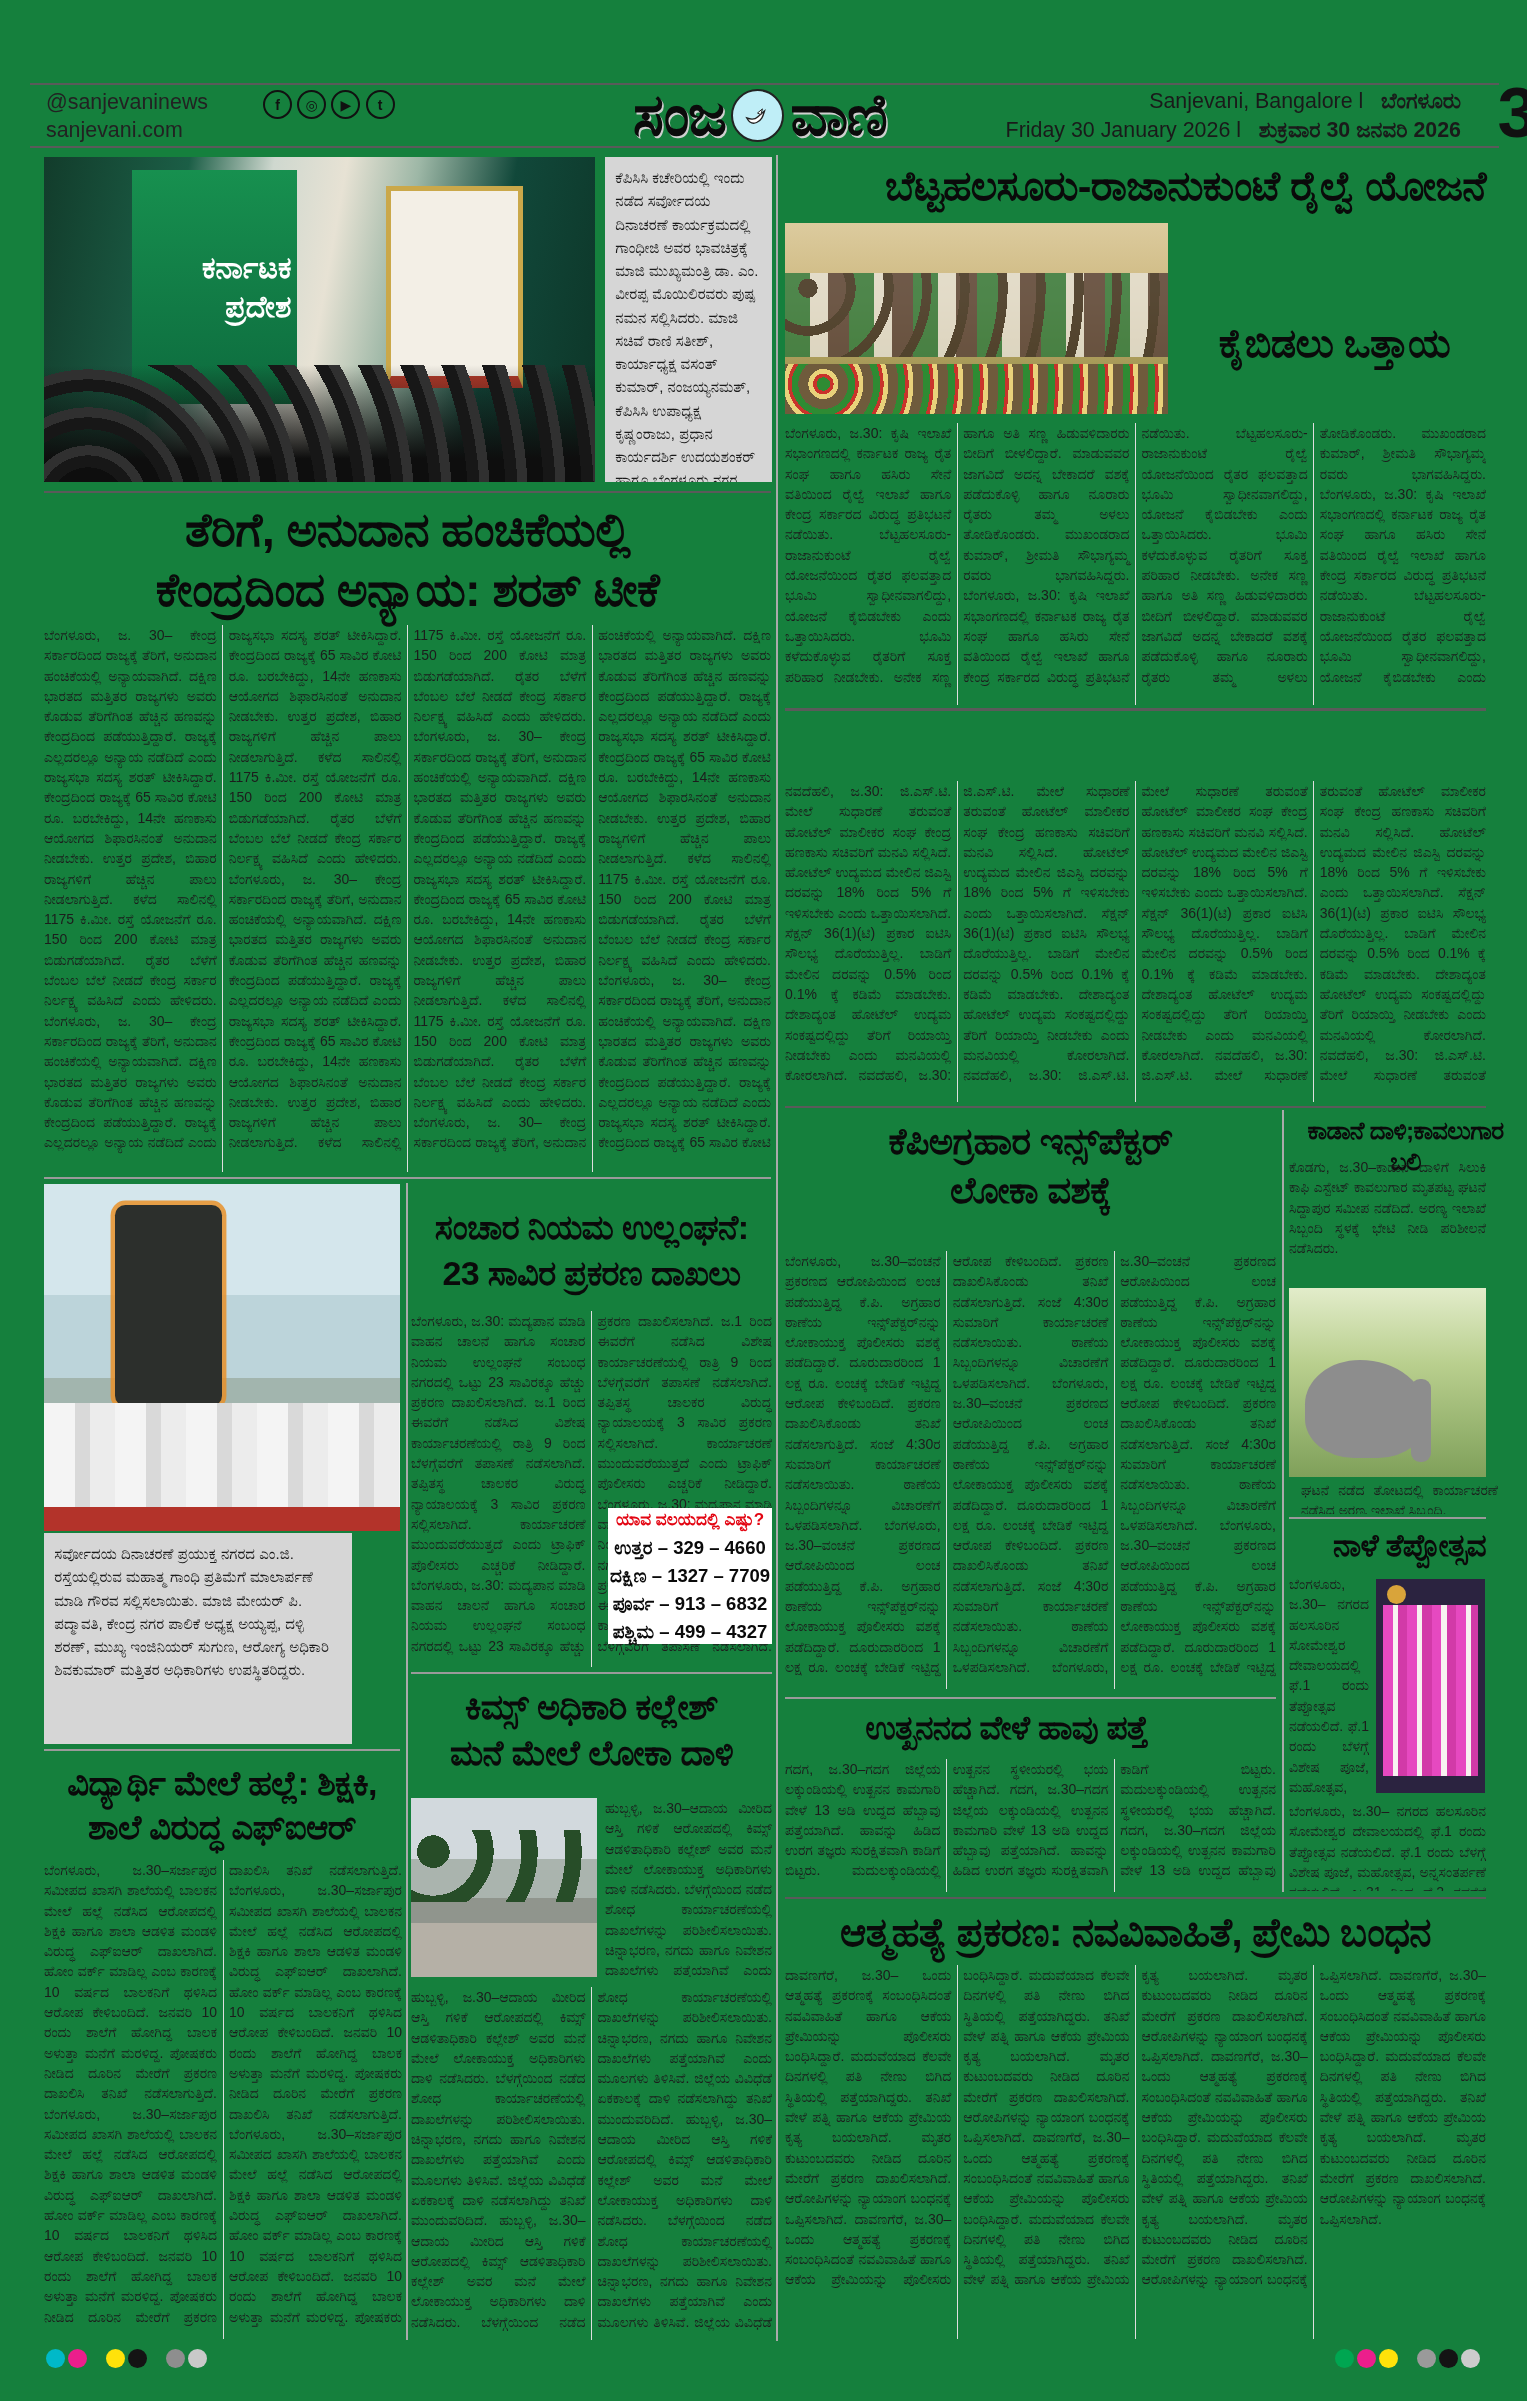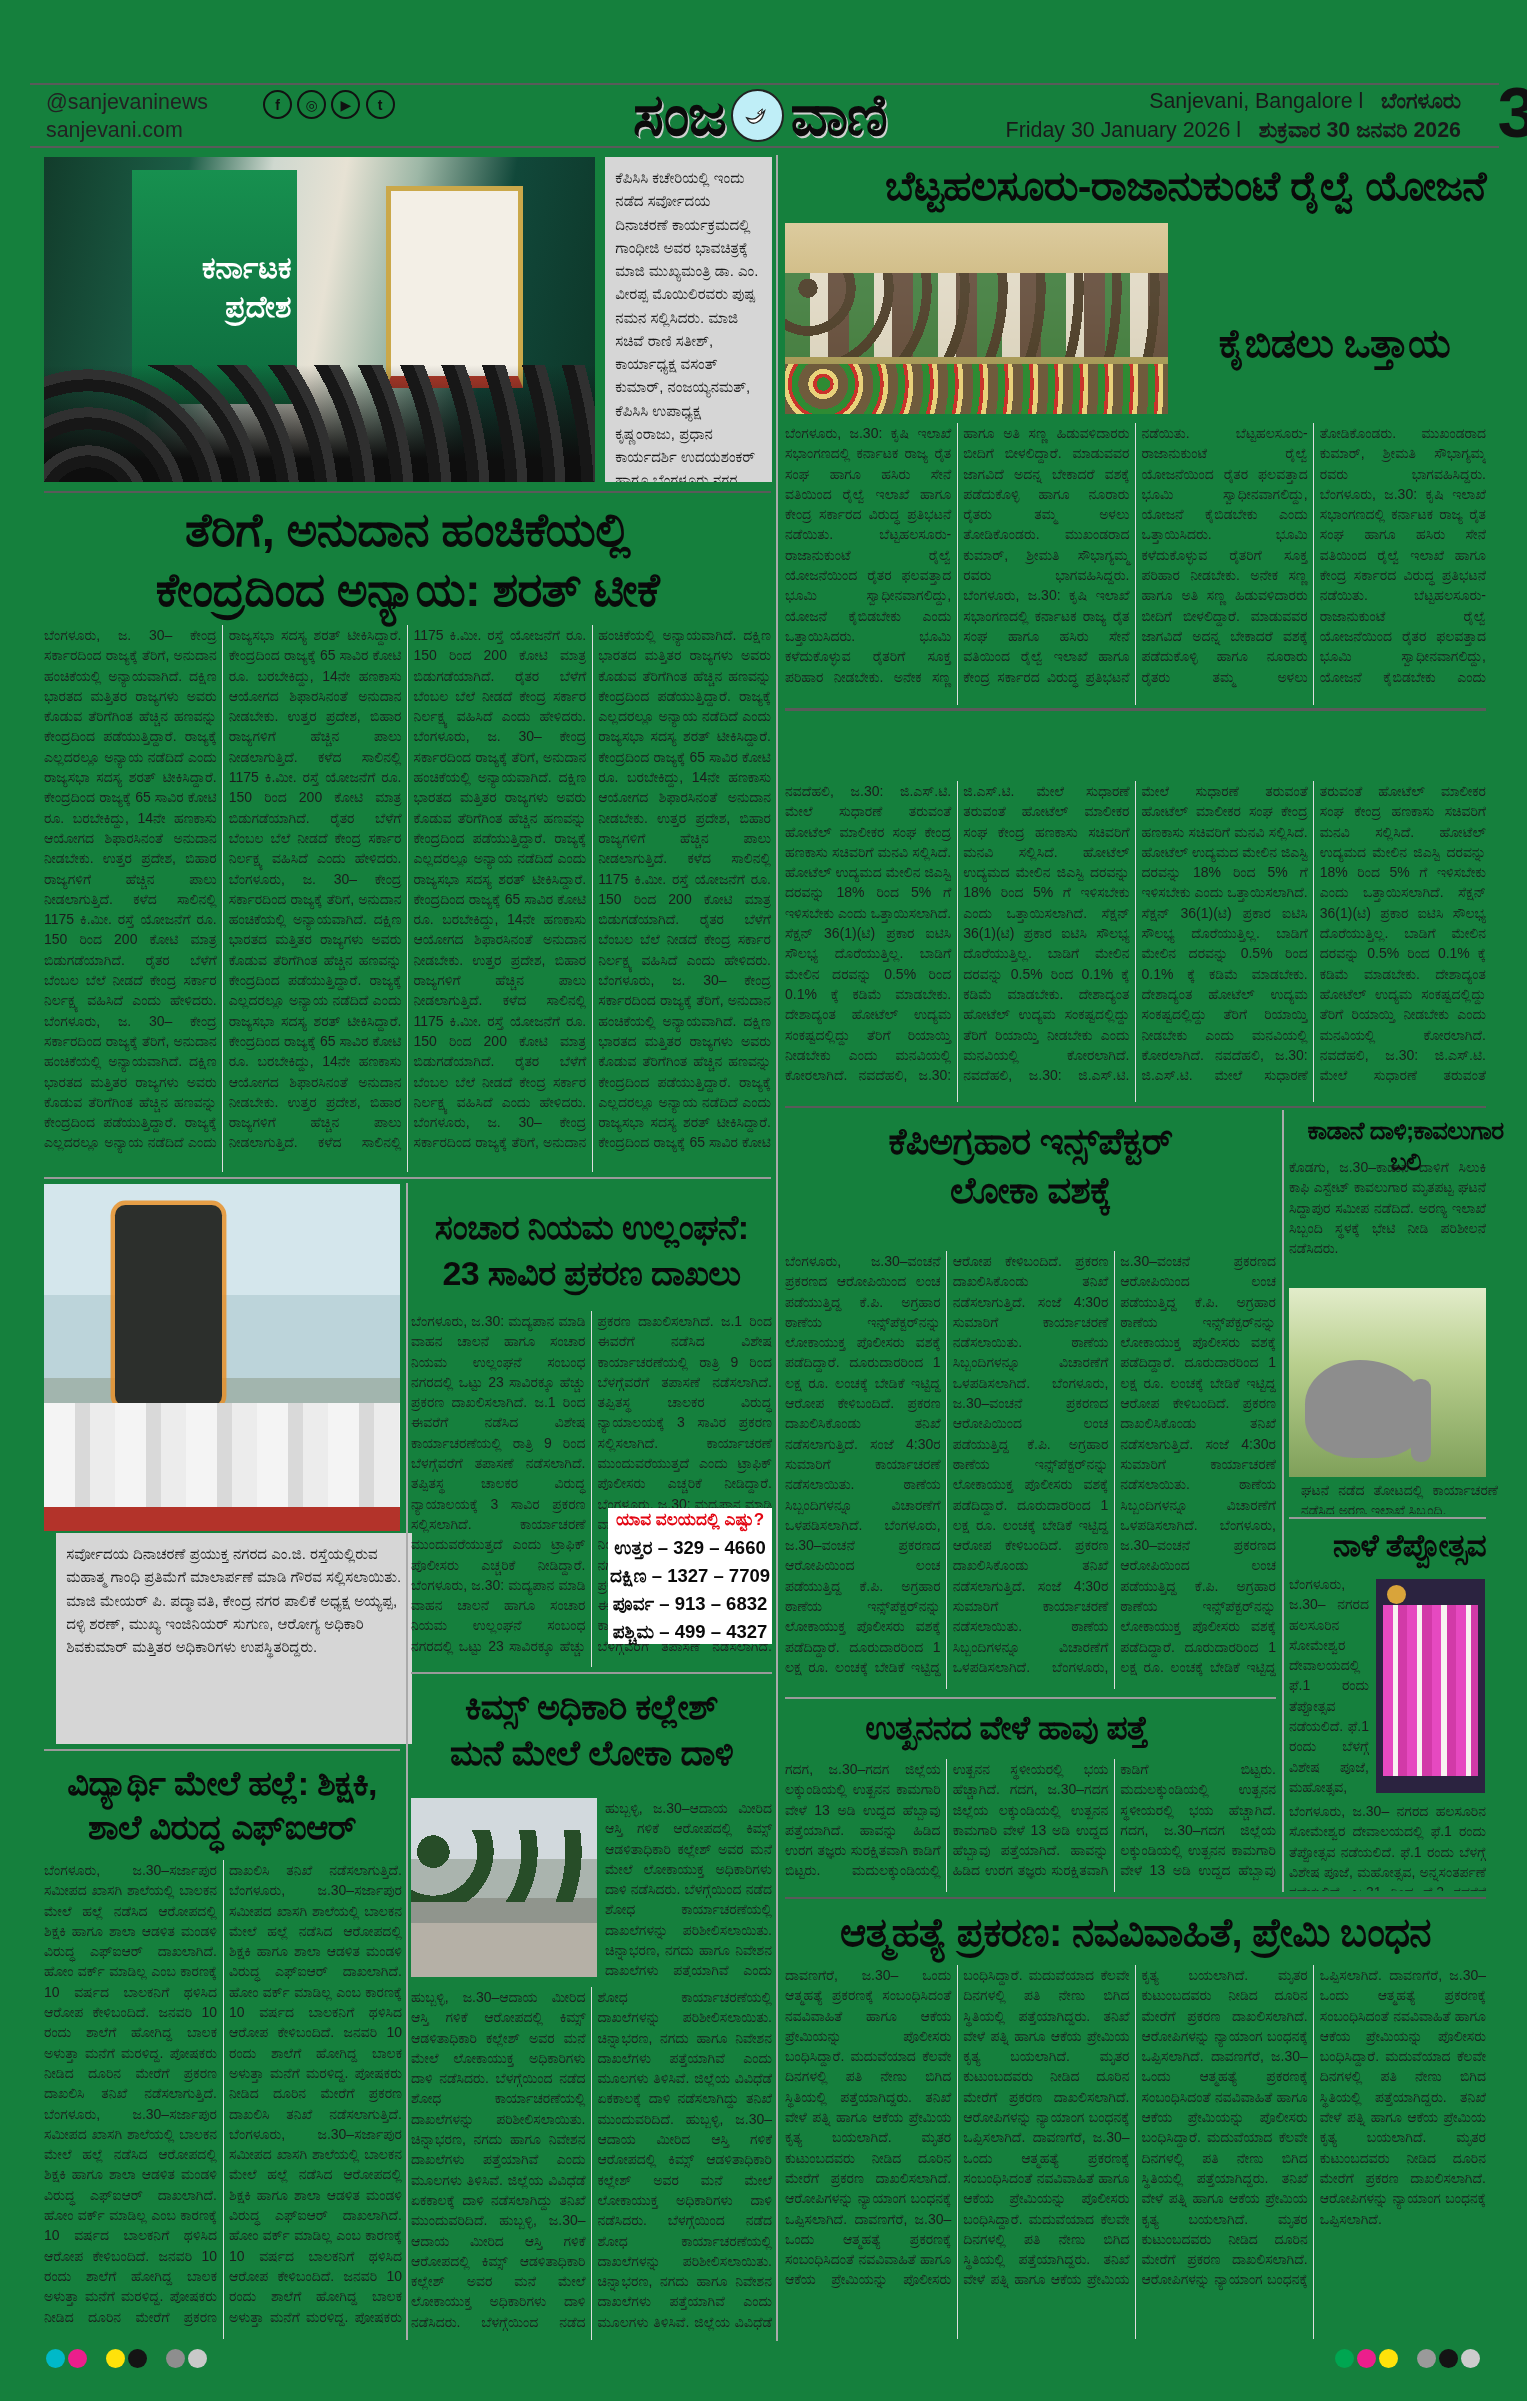--- a/index.html
+++ b/index.html
@@ -172,21 +172,21 @@
     <div>ಕೇಂದ್ರದಿಂದ ಅನ್ಯಾಯ: ಶರತ್ ಟೀಕೆ</div>
   </div>
   <div class="body-text" id="lead-body">ಬೆಂಗಳೂರು, ಜ. 30– ಕೇಂದ್ರ ಸರ್ಕಾರದಿಂದ ರಾಜ್ಯಕ್ಕೆ ತೆರಿಗೆ, ಅನುದಾನ ಹಂಚಿಕೆಯಲ್ಲಿ ಅನ್ಯಾಯವಾಗಿದೆ. ದಕ್ಷಿಣ ಭಾರತದ ಮತ್ತಿತರ ರಾಜ್ಯಗಳು ಅವರು ಕೊಡುವ ತೆರಿಗೆಗಿಂತ ಹೆಚ್ಚಿನ ಹಣವನ್ನು ಕೇಂದ್ರದಿಂದ ಪಡೆಯುತ್ತಿದ್ದಾರೆ. ರಾಜ್ಯಕ್ಕೆ ಎಲ್ಲದರಲ್ಲೂ ಅನ್ಯಾಯ ನಡೆದಿದೆ ಎಂದು ರಾಜ್ಯಸಭಾ ಸದಸ್ಯ ಶರತ್ ಟೀಕಿಸಿದ್ದಾರೆ. ಕೇಂದ್ರದಿಂದ ರಾಜ್ಯಕ್ಕೆ 65 ಸಾವಿರ ಕೋಟಿ ರೂ. ಬರಬೇಕಿದ್ದು, 14ನೇ ಹಣಕಾಸು ಆಯೋಗದ ಶಿಫಾರಸಿನಂತೆ ಅನುದಾನ ನೀಡಬೇಕು. ಉತ್ತರ ಪ್ರದೇಶ, ಬಿಹಾರ ರಾಜ್ಯಗಳಿಗೆ ಹೆಚ್ಚಿನ ಪಾಲು ನೀಡಲಾಗುತ್ತಿದೆ. ಕಳೆದ ಸಾಲಿನಲ್ಲಿ 1175 ಕಿ.ಮೀ. ರಸ್ತೆ ಯೋಜನೆಗೆ ರೂ. 150 ರಿಂದ 200 ಕೋಟಿ ಮಾತ್ರ ಬಿಡುಗಡೆಯಾಗಿದೆ. ರೈತರ ಬೆಳೆಗೆ ಬೆಂಬಲ ಬೆಲೆ ನೀಡದೆ ಕೇಂದ್ರ ಸರ್ಕಾರ ನಿರ್ಲಕ್ಷ್ಯ ವಹಿಸಿದೆ ಎಂದು ಹೇಳಿದರು. ಬೆಂಗಳೂರು, ಜ. 30– ಕೇಂದ್ರ ಸರ್ಕಾರದಿಂದ ರಾಜ್ಯಕ್ಕೆ ತೆರಿಗೆ, ಅನುದಾನ ಹಂಚಿಕೆಯಲ್ಲಿ ಅನ್ಯಾಯವಾಗಿದೆ. ದಕ್ಷಿಣ ಭಾರತದ ಮತ್ತಿತರ ರಾಜ್ಯಗಳು ಅವರು ಕೊಡುವ ತೆರಿಗೆಗಿಂತ ಹೆಚ್ಚಿನ ಹಣವನ್ನು ಕೇಂದ್ರದಿಂದ ಪಡೆಯುತ್ತಿದ್ದಾರೆ. ರಾಜ್ಯಕ್ಕೆ ಎಲ್ಲದರಲ್ಲೂ ಅನ್ಯಾಯ ನಡೆದಿದೆ ಎಂದು ರಾಜ್ಯಸಭಾ ಸದಸ್ಯ ಶರತ್ ಟೀಕಿಸಿದ್ದಾರೆ. ಕೇಂದ್ರದಿಂದ ರಾಜ್ಯಕ್ಕೆ 65 ಸಾವಿರ ಕೋಟಿ ರೂ. ಬರಬೇಕಿದ್ದು, 14ನೇ ಹಣಕಾಸು ಆಯೋಗದ ಶಿಫಾರಸಿನಂತೆ ಅನುದಾನ ನೀಡಬೇಕು. ಉತ್ತರ ಪ್ರದೇಶ, ಬಿಹಾರ ರಾಜ್ಯಗಳಿಗೆ ಹೆಚ್ಚಿನ ಪಾಲು ನೀಡಲಾಗುತ್ತಿದೆ. ಕಳೆದ ಸಾಲಿನಲ್ಲಿ 1175 ಕಿ.ಮೀ. ರಸ್ತೆ ಯೋಜನೆಗೆ ರೂ. 150 ರಿಂದ 200 ಕೋಟಿ ಮಾತ್ರ ಬಿಡುಗಡೆಯಾಗಿದೆ. ರೈತರ ಬೆಳೆಗೆ ಬೆಂಬಲ ಬೆಲೆ ನೀಡದೆ ಕೇಂದ್ರ ಸರ್ಕಾರ ನಿರ್ಲಕ್ಷ್ಯ ವಹಿಸಿದೆ ಎಂದು ಹೇಳಿದರು. ಬೆಂಗಳೂರು, ಜ. 30– ಕೇಂದ್ರ ಸರ್ಕಾರದಿಂದ ರಾಜ್ಯಕ್ಕೆ ತೆರಿಗೆ, ಅನುದಾನ ಹಂಚಿಕೆಯಲ್ಲಿ ಅನ್ಯಾಯವಾಗಿದೆ. ದಕ್ಷಿಣ ಭಾರತದ ಮತ್ತಿತರ ರಾಜ್ಯಗಳು ಅವರು ಕೊಡುವ ತೆರಿಗೆಗಿಂತ ಹೆಚ್ಚಿನ ಹಣವನ್ನು ಕೇಂದ್ರದಿಂದ ಪಡೆಯುತ್ತಿದ್ದಾರೆ. ರಾಜ್ಯಕ್ಕೆ ಎಲ್ಲದರಲ್ಲೂ ಅನ್ಯಾಯ ನಡೆದಿದೆ ಎಂದು ರಾಜ್ಯಸಭಾ ಸದಸ್ಯ ಶರತ್ ಟೀಕಿಸಿದ್ದಾರೆ. ಕೇಂದ್ರದಿಂದ ರಾಜ್ಯಕ್ಕೆ 65 ಸಾವಿರ ಕೋಟಿ ರೂ. ಬರಬೇಕಿದ್ದು, 14ನೇ ಹಣಕಾಸು ಆಯೋಗದ ಶಿಫಾರಸಿನಂತೆ ಅನುದಾನ ನೀಡಬೇಕು. ಉತ್ತರ ಪ್ರದೇಶ, ಬಿಹಾರ ರಾಜ್ಯಗಳಿಗೆ ಹೆಚ್ಚಿನ ಪಾಲು ನೀಡಲಾಗುತ್ತಿದೆ. ಕಳೆದ ಸಾಲಿನಲ್ಲಿ 1175 ಕಿ.ಮೀ. ರಸ್ತೆ ಯೋಜನೆಗೆ ರೂ. 150 ರಿಂದ 200 ಕೋಟಿ ಮಾತ್ರ ಬಿಡುಗಡೆಯಾಗಿದೆ. ರೈತರ ಬೆಳೆಗೆ ಬೆಂಬಲ ಬೆಲೆ ನೀಡದೆ ಕೇಂದ್ರ ಸರ್ಕಾರ ನಿರ್ಲಕ್ಷ್ಯ ವಹಿಸಿದೆ ಎಂದು ಹೇಳಿದರು. ಬೆಂಗಳೂರು, ಜ. 30– ಕೇಂದ್ರ ಸರ್ಕಾರದಿಂದ ರಾಜ್ಯಕ್ಕೆ ತೆರಿಗೆ, ಅನುದಾನ ಹಂಚಿಕೆಯಲ್ಲಿ ಅನ್ಯಾಯವಾಗಿದೆ. ದಕ್ಷಿಣ ಭಾರತದ ಮತ್ತಿತರ ರಾಜ್ಯಗಳು ಅವರು ಕೊಡುವ ತೆರಿಗೆಗಿಂತ ಹೆಚ್ಚಿನ ಹಣವನ್ನು ಕೇಂದ್ರದಿಂದ ಪಡೆಯುತ್ತಿದ್ದಾರೆ. ರಾಜ್ಯಕ್ಕೆ ಎಲ್ಲದರಲ್ಲೂ ಅನ್ಯಾಯ ನಡೆದಿದೆ ಎಂದು ರಾಜ್ಯಸಭಾ ಸದಸ್ಯ ಶರತ್ ಟೀಕಿಸಿದ್ದಾರೆ. ಕೇಂದ್ರದಿಂದ ರಾಜ್ಯಕ್ಕೆ 65 ಸಾವಿರ ಕೋಟಿ ರೂ. ಬರಬೇಕಿದ್ದು, 14ನೇ ಹಣಕಾಸು ಆಯೋಗದ ಶಿಫಾರಸಿನಂತೆ ಅನುದಾನ ನೀಡಬೇಕು. ಉತ್ತರ ಪ್ರದೇಶ, ಬಿಹಾರ ರಾಜ್ಯಗಳಿಗೆ ಹೆಚ್ಚಿನ ಪಾಲು ನೀಡಲಾಗುತ್ತಿದೆ. ಕಳೆದ ಸಾಲಿನಲ್ಲಿ 1175 ಕಿ.ಮೀ. ರಸ್ತೆ ಯೋಜನೆಗೆ ರೂ. 150 ರಿಂದ 200 ಕೋಟಿ ಮಾತ್ರ ಬಿಡುಗಡೆಯಾಗಿದೆ. ರೈತರ ಬೆಳೆಗೆ ಬೆಂಬಲ ಬೆಲೆ ನೀಡದೆ ಕೇಂದ್ರ ಸರ್ಕಾರ ನಿರ್ಲಕ್ಷ್ಯ ವಹಿಸಿದೆ ಎಂದು ಹೇಳಿದರು. ಬೆಂಗಳೂರು, ಜ. 30– ಕೇಂದ್ರ ಸರ್ಕಾರದಿಂದ ರಾಜ್ಯಕ್ಕೆ ತೆರಿಗೆ, ಅನುದಾನ ಹಂಚಿಕೆಯಲ್ಲಿ ಅನ್ಯಾಯವಾಗಿದೆ. ದಕ್ಷಿಣ ಭಾರತದ ಮತ್ತಿತರ ರಾಜ್ಯಗಳು ಅವರು ಕೊಡುವ ತೆರಿಗೆಗಿಂತ ಹೆಚ್ಚಿನ ಹಣವನ್ನು ಕೇಂದ್ರದಿಂದ ಪಡೆಯುತ್ತಿದ್ದಾರೆ. ರಾಜ್ಯಕ್ಕೆ ಎಲ್ಲದರಲ್ಲೂ ಅನ್ಯಾಯ ನಡೆದಿದೆ ಎಂದು ರಾಜ್ಯಸಭಾ ಸದಸ್ಯ ಶರತ್ ಟೀಕಿಸಿದ್ದಾರೆ. ಕೇಂದ್ರದಿಂದ ರಾಜ್ಯಕ್ಕೆ 65 ಸಾವಿರ ಕೋಟಿ ರೂ. ಬರಬೇಕಿದ್ದು, 14ನೇ ಹಣಕಾಸು ಆಯೋಗದ ಶಿಫಾರಸಿನಂತೆ ಅನುದಾನ ನೀಡಬೇಕು. ಉತ್ತರ ಪ್ರದೇಶ, ಬಿಹಾರ ರಾಜ್ಯಗಳಿಗೆ ಹೆಚ್ಚಿನ ಪಾಲು ನೀಡಲಾಗುತ್ತಿದೆ. ಕಳೆದ ಸಾಲಿನಲ್ಲಿ 1175 ಕಿ.ಮೀ. ರಸ್ತೆ ಯೋಜನೆಗೆ ರೂ. 150 ರಿಂದ 200 ಕೋಟಿ ಮಾತ್ರ ಬಿಡುಗಡೆಯಾಗಿದೆ. ರೈತರ ಬೆಳೆಗೆ ಬೆಂಬಲ ಬೆಲೆ ನೀಡದೆ ಕೇಂದ್ರ ಸರ್ಕಾರ ನಿರ್ಲಕ್ಷ್ಯ ವಹಿಸಿದೆ ಎಂದು ಹೇಳಿದರು. ಬೆಂಗಳೂರು, ಜ. 30– ಕೇಂದ್ರ ಸರ್ಕಾರದಿಂದ ರಾಜ್ಯಕ್ಕೆ ತೆರಿಗೆ, ಅನುದಾನ ಹಂಚಿಕೆಯಲ್ಲಿ ಅನ್ಯಾಯವಾಗಿದೆ. ದಕ್ಷಿಣ ಭಾರತದ ಮತ್ತಿತರ ರಾಜ್ಯಗಳು ಅವರು ಕೊಡುವ ತೆರಿಗೆಗಿಂತ ಹೆಚ್ಚಿನ ಹಣವನ್ನು ಕೇಂದ್ರದಿಂದ ಪಡೆಯುತ್ತಿದ್ದಾರೆ. ರಾಜ್ಯಕ್ಕೆ ಎಲ್ಲದರಲ್ಲೂ ಅನ್ಯಾಯ ನಡೆದಿದೆ ಎಂದು ರಾಜ್ಯಸಭಾ ಸದಸ್ಯ ಶರತ್ ಟೀಕಿಸಿದ್ದಾರೆ. ಕೇಂದ್ರದಿಂದ ರಾಜ್ಯಕ್ಕೆ 65 ಸಾವಿರ ಕೋಟಿ ರೂ. ಬರಬೇಕಿದ್ದು, 14ನೇ ಹಣಕಾಸು ಆಯೋಗದ ಶಿಫಾರಸಿನಂತೆ ಅನುದಾನ ನೀಡಬೇಕು. ಉತ್ತರ ಪ್ರದೇಶ, ಬಿಹಾರ ರಾಜ್ಯಗಳಿಗೆ ಹೆಚ್ಚಿನ ಪಾಲು ನೀಡಲಾಗುತ್ತಿದೆ. ಕಳೆದ ಸಾಲಿನಲ್ಲಿ 1175 ಕಿ.ಮೀ. ರಸ್ತೆ ಯೋಜನೆಗೆ ರೂ. 150 ರಿಂದ 200 ಕೋಟಿ ಮಾತ್ರ ಬಿಡುಗಡೆಯಾಗಿದೆ. ರೈತರ ಬೆಳೆಗೆ ಬೆಂಬಲ ಬೆಲೆ ನೀಡದೆ ಕೇಂದ್ರ ಸರ್ಕಾರ ನಿರ್ಲಕ್ಷ್ಯ ವಹಿಸಿದೆ ಎಂದು ಹೇಳಿದರು.</div>
   <div class="rule light" style="left:44px;top:1177px;width:727px;height:1.5px;"></div>
 
   <div class="photo" id="photo-statue">
     <div class="statue-figure"></div>
     <div class="statue-people"></div>
     <div class="statue-carpet"></div>
   </div>
-  <div class="caption" style="left:56px;top:1533px;width:356px;height:211px;">ಸರ್ವೋದಯ ದಿನಾಚರಣೆ ಪ್ರಯುಕ್ತ ನಗರದ ಎಂ.ಜಿ. ರಸ್ತೆಯಲ್ಲಿರುವ ಮಹಾತ್ಮ ಗಾಂಧಿ ಪ್ರತಿಮೆಗೆ ಮಾಲಾರ್ಪಣೆ ಮಾಡಿ ಗೌರವ ಸಲ್ಲಿಸಲಾಯಿತು. ಮಾಜಿ ಮೇಯರ್ ಪಿ. ಪದ್ಮಾವತಿ, ಕೇಂದ್ರ ನಗರ ಪಾಲಿಕೆ ಅಧ್ಯಕ್ಷ ಅಯ್ಯಪ್ಪ, ದಳ್ಳಿ ಶರಣ್, ಮುಖ್ಯ ಇಂಜಿನಿಯರ್ ಸುಗುಣ, ಆರೋಗ್ಯ ಅಧಿಕಾರಿ ಶಿವಕುಮಾರ್ ಮತ್ತಿತರ ಅಧಿಕಾರಿಗಳು ಉಪಸ್ಥಿತರಿದ್ದರು.</div>
+  <div class="caption" style="left:44px;top:1533px;width:308px;height:211px;">ಸರ್ವೋದಯ ದಿನಾಚರಣೆ ಪ್ರಯುಕ್ತ ನಗರದ ಎಂ.ಜಿ. ರಸ್ತೆಯಲ್ಲಿರುವ ಮಹಾತ್ಮ ಗಾಂಧಿ ಪ್ರತಿಮೆಗೆ ಮಾಲಾರ್ಪಣೆ ಮಾಡಿ ಗೌರವ ಸಲ್ಲಿಸಲಾಯಿತು. ಮಾಜಿ ಮೇಯರ್ ಪಿ. ಪದ್ಮಾವತಿ, ಕೇಂದ್ರ ನಗರ ಪಾಲಿಕೆ ಅಧ್ಯಕ್ಷ ಅಯ್ಯಪ್ಪ, ದಳ್ಳಿ ಶರಣ್, ಮುಖ್ಯ ಇಂಜಿನಿಯರ್ ಸುಗುಣ, ಆರೋಗ್ಯ ಅಧಿಕಾರಿ ಶಿವಕುಮಾರ್ ಮತ್ತಿತರ ಅಧಿಕಾರಿಗಳು ಉಪಸ್ಥಿತರಿದ್ದರು.</div>
 
   <div class="rule light" style="left:44px;top:1749px;width:356px;height:1.5px;"></div>
   <div class="headline" id="head-student">
     <div>ವಿದ್ಯಾರ್ಥಿ ಮೇಲೆ ಹಲ್ಲೆ: ಶಿಕ್ಷಕಿ,</div>
     <div>ಶಾಲೆ ವಿರುದ್ಧ ಎಫ್ಐಆರ್</div>
   </div>
   <div class="body-text" id="student-body">ಬೆಂಗಳೂರು, ಜ.30–ಸರ್ಜಾಪುರ ಸಮೀಪದ ಖಾಸಗಿ ಶಾಲೆಯಲ್ಲಿ ಬಾಲಕನ ಮೇಲೆ ಹಲ್ಲೆ ನಡೆಸಿದ ಆರೋಪದಲ್ಲಿ ಶಿಕ್ಷಕಿ ಹಾಗೂ ಶಾಲಾ ಆಡಳಿತ ಮಂಡಳಿ ವಿರುದ್ಧ ಎಫ್‌ಐಆರ್ ದಾಖಲಾಗಿದೆ. ಹೋಂ ವರ್ಕ್ ಮಾಡಿಲ್ಲ ಎಂಬ ಕಾರಣಕ್ಕೆ 10 ವರ್ಷದ ಬಾಲಕನಿಗೆ ಥಳಿಸಿದ ಆರೋಪ ಕೇಳಿಬಂದಿದೆ. ಜನವರಿ 10 ರಂದು ಶಾಲೆಗೆ ಹೋಗಿದ್ದ ಬಾಲಕ ಅಳುತ್ತಾ ಮನೆಗೆ ಮರಳಿದ್ದ. ಪೋಷಕರು ನೀಡಿದ ದೂರಿನ ಮೇರೆಗೆ ಪ್ರಕರಣ ದಾಖಲಿಸಿ ತನಿಖೆ ನಡೆಸಲಾಗುತ್ತಿದೆ. ಬೆಂಗಳೂರು, ಜ.30–ಸರ್ಜಾಪುರ ಸಮೀಪದ ಖಾಸಗಿ ಶಾಲೆಯಲ್ಲಿ ಬಾಲಕನ ಮೇಲೆ ಹಲ್ಲೆ ನಡೆಸಿದ ಆರೋಪದಲ್ಲಿ ಶಿಕ್ಷಕಿ ಹಾಗೂ ಶಾಲಾ ಆಡಳಿತ ಮಂಡಳಿ ವಿರುದ್ಧ ಎಫ್‌ಐಆರ್ ದಾಖಲಾಗಿದೆ. ಹೋಂ ವರ್ಕ್ ಮಾಡಿಲ್ಲ ಎಂಬ ಕಾರಣಕ್ಕೆ 10 ವರ್ಷದ ಬಾಲಕನಿಗೆ ಥಳಿಸಿದ ಆರೋಪ ಕೇಳಿಬಂದಿದೆ. ಜನವರಿ 10 ರಂದು ಶಾಲೆಗೆ ಹೋಗಿದ್ದ ಬಾಲಕ ಅಳುತ್ತಾ ಮನೆಗೆ ಮರಳಿದ್ದ. ಪೋಷಕರು ನೀಡಿದ ದೂರಿನ ಮೇರೆಗೆ ಪ್ರಕರಣ ದಾಖಲಿಸಿ ತನಿಖೆ ನಡೆಸಲಾಗುತ್ತಿದೆ. ಬೆಂಗಳೂರು, ಜ.30–ಸರ್ಜಾಪುರ ಸಮೀಪದ ಖಾಸಗಿ ಶಾಲೆಯಲ್ಲಿ ಬಾಲಕನ ಮೇಲೆ ಹಲ್ಲೆ ನಡೆಸಿದ ಆರೋಪದಲ್ಲಿ ಶಿಕ್ಷಕಿ ಹಾಗೂ ಶಾಲಾ ಆಡಳಿತ ಮಂಡಳಿ ವಿರುದ್ಧ ಎಫ್‌ಐಆರ್ ದಾಖಲಾಗಿದೆ. ಹೋಂ ವರ್ಕ್ ಮಾಡಿಲ್ಲ ಎಂಬ ಕಾರಣಕ್ಕೆ 10 ವರ್ಷದ ಬಾಲಕನಿಗೆ ಥಳಿಸಿದ ಆರೋಪ ಕೇಳಿಬಂದಿದೆ. ಜನವರಿ 10 ರಂದು ಶಾಲೆಗೆ ಹೋಗಿದ್ದ ಬಾಲಕ ಅಳುತ್ತಾ ಮನೆಗೆ ಮರಳಿದ್ದ. ಪೋಷಕರು ನೀಡಿದ ದೂರಿನ ಮೇರೆಗೆ ಪ್ರಕರಣ ದಾಖಲಿಸಿ ತನಿಖೆ ನಡೆಸಲಾಗುತ್ತಿದೆ. ಬೆಂಗಳೂರು, ಜ.30–ಸರ್ಜಾಪುರ ಸಮೀಪದ ಖಾಸಗಿ ಶಾಲೆಯಲ್ಲಿ ಬಾಲಕನ ಮೇಲೆ ಹಲ್ಲೆ ನಡೆಸಿದ ಆರೋಪದಲ್ಲಿ ಶಿಕ್ಷಕಿ ಹಾಗೂ ಶಾಲಾ ಆಡಳಿತ ಮಂಡಳಿ ವಿರುದ್ಧ ಎಫ್‌ಐಆರ್ ದಾಖಲಾಗಿದೆ. ಹೋಂ ವರ್ಕ್ ಮಾಡಿಲ್ಲ ಎಂಬ ಕಾರಣಕ್ಕೆ 10 ವರ್ಷದ ಬಾಲಕನಿಗೆ ಥಳಿಸಿದ ಆರೋಪ ಕೇಳಿಬಂದಿದೆ. ಜನವರಿ 10 ರಂದು ಶಾಲೆಗೆ ಹೋಗಿದ್ದ ಬಾಲಕ ಅಳುತ್ತಾ ಮನೆಗೆ ಮರಳಿದ್ದ. ಪೋಷಕರು ನೀಡಿದ ದೂರಿನ ಮೇರೆಗೆ ಪ್ರಕರಣ ದಾಖಲಿಸಿ ತನಿಖೆ ನಡೆಸಲಾಗುತ್ತಿದೆ. ಬೆಂಗಳೂರು, ಜ.30–ಸರ್ಜಾಪುರ ಸಮೀಪದ ಖಾಸಗಿ ಶಾಲೆಯಲ್ಲಿ ಬಾಲಕನ ಮೇಲೆ ಹಲ್ಲೆ ನಡೆಸಿದ ಆರೋಪದಲ್ಲಿ ಶಿಕ್ಷಕಿ ಹಾಗೂ ಶಾಲಾ ಆಡಳಿತ ಮಂಡಳಿ ವಿರುದ್ಧ ಎಫ್‌ಐಆರ್ ದಾಖಲಾಗಿದೆ. ಹೋಂ ವರ್ಕ್ ಮಾಡಿಲ್ಲ ಎಂಬ ಕಾರಣಕ್ಕೆ 10 ವರ್ಷದ ಬಾಲಕನಿಗೆ ಥಳಿಸಿದ ಆರೋಪ ಕೇಳಿಬಂದಿದೆ. ಜನವರಿ 10 ರಂದು ಶಾಲೆಗೆ ಹೋಗಿದ್ದ ಬಾಲಕ ಅಳುತ್ತಾ ಮನೆಗೆ ಮರಳಿದ್ದ. ಪೋಷಕರು ನೀಡಿದ ದೂರಿನ ಮೇರೆಗೆ ಪ್ರಕರಣ ದಾಖಲಿಸಿ ತನಿಖೆ ನಡೆಸಲಾಗುತ್ತಿದೆ.</div>
 
   <div class="vline" style="left:406px;top:1183px;height:1157px;"></div>
   <div class="headline" id="head-traffic">

